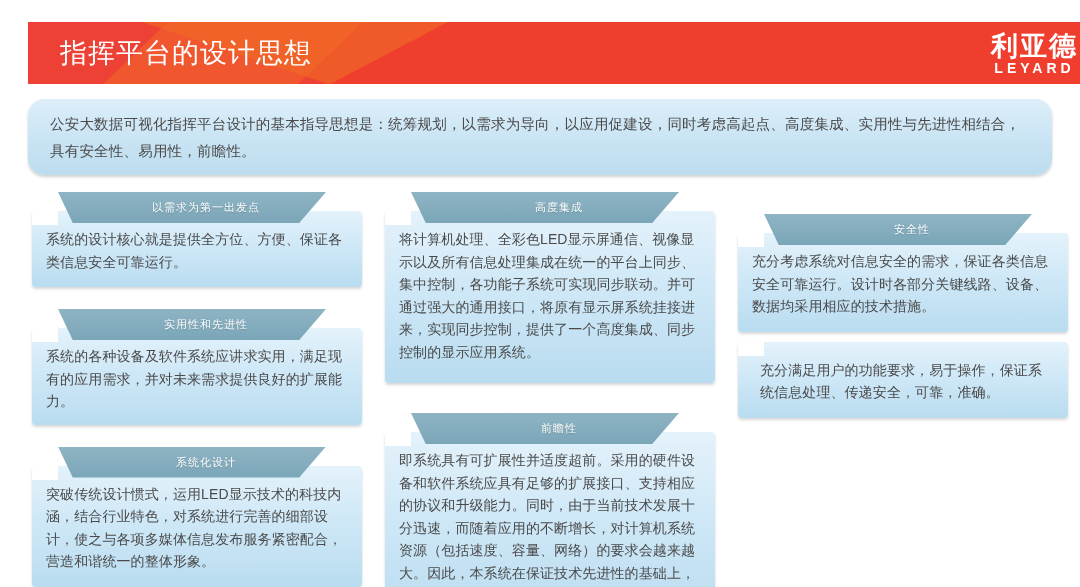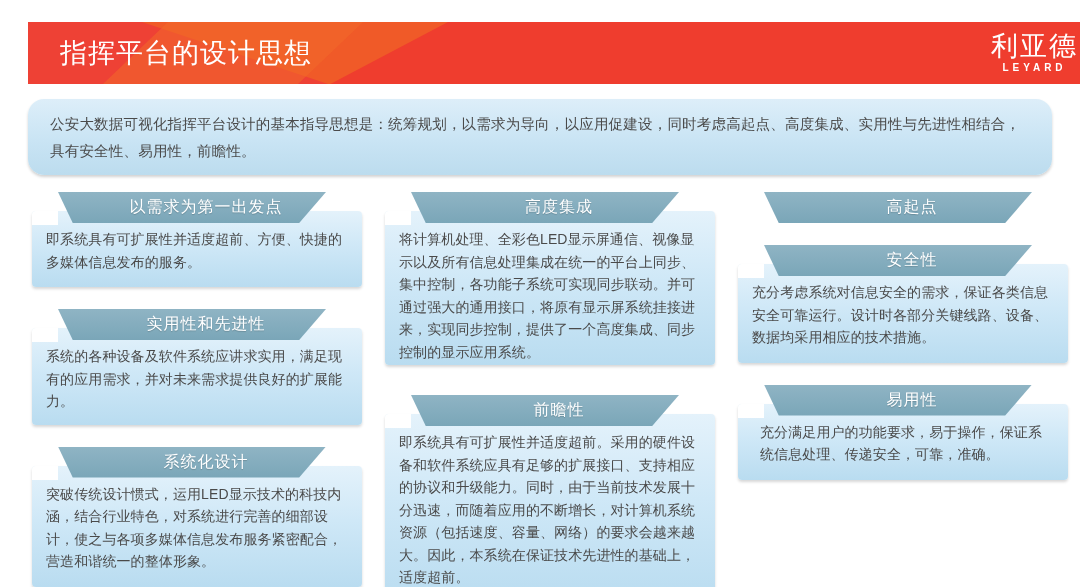--- a/index.html
+++ b/index.html
@@ -66,27 +66,27 @@
   .brand {
     position: absolute;
     right: 22px;
     top: 8px;
     z-index: 4;
     text-align: center;
     color: #ffffff;
   }
   .brand-cn {
     font-size: 27px;
-    font-weight: normal;
+    font-weight: bold;
     letter-spacing: 2px;
     line-height: 32px;
     white-space: nowrap;
   }
   .brand-en {
-    font-size: 10px;
+    font-size: 14px;
     letter-spacing: 4px;
     line-height: 12px;
     font-weight: bold;
     white-space: nowrap;
   }
 
   
   .intro-box {
     position: absolute;
     left: 28px;
@@ -127,21 +127,21 @@
     height: 31px;
     background: linear-gradient(180deg, #8fb4c4 0%, #7aa6b8 100%);
     clip-path: polygon(0 0, 100% 0, 90% 100%, 5.5% 100%);
     z-index: 3;
     display: flex;
     align-items: center;
     justify-content: center;
   }
   .card-ribbon-title {
     color: #ffffff;
-    font-size: 16px;
+    font-size: 11px;
     letter-spacing: 1px;
     text-shadow: 0 1px 1px rgba(0,0,0,.18);
     white-space: nowrap;
     transform: translateX(14px);
   }
   .card-body {
     position: relative;
     margin-top: -12px;
     width: 330px;
     background: linear-gradient(180deg, #e4f2fb 0%, #cfe8f7 45%, #b9dcf0 100%);
@@ -162,21 +162,21 @@
     color: #4a4a4a;
     font-size: 14px;
     line-height: 22.5px;
     letter-spacing: .1px;
   }
 
   
   .c-need     .card-body { padding-top: 17px; padding-bottom: 14px; }
   .c-practical .card-body { padding-top: 17px; }
   .c-system   .card-body { padding-top: 17px; padding-bottom: 14px; }
-  .c-integrate .card-body { padding-top: 17px; padding-bottom: 2px; }
+  .c-integrate .card-body { padding-top: 17px; padding-bottom: 20px; }
   .c-forward  .card-body { padding-top: 17px; padding-bottom: 14px; }
   .c-highpoint .card-body { padding-top: 17px; padding-bottom: 14px; }
   .c-security .card-body { padding-top: 17px; padding-bottom: 14px; }
   .c-usable   .card-body { padding-top: 17px; padding-bottom: 14px; padding-left: 22px; }
 
   .col-1 .c-need      { margin-bottom: 22px; }
   .col-1 .c-practical { margin-bottom: 22px; }
   .col-2 .c-integrate { margin-bottom: 30px; }
   .col-3 .c-highpoint { margin-bottom: 22px; }
   .col-3 .c-security  { margin-bottom: 22px; }
@@ -201,21 +201,21 @@
     <div class="intro-text">公安大数据可视化指挥平台设计的基本指导思想是：统筹规划，以需求为导向，以应用促建设，同时考虑高起点、高度集成、实用性与先进性相结合，具有安全性、易用性，前瞻性。</div>
   </div>
 
   <div class="col col-1">
 
     <div class="card c-need">
       <div class="card-ribbon">
         <span class="card-ribbon-title">以需求为第一出发点</span>
       </div>
       <div class="card-body notch">
-        <div class="card-text">即系统具有可扩展性并适度超前、方便、快捷的多媒体信息发布的服务。</div>
+        <div class="card-text">系统的设计核心就是提供全方位、方便、保证各类信息安全可靠运行。</div>
       </div>
     </div>
 
     <div class="card c-practical">
       <div class="card-ribbon">
         <span class="card-ribbon-title">实用性和先进性</span>
       </div>
       <div class="card-body notch">
         <div class="card-text">系统的各种设备及软件系统应讲求实用，满足现有的应用需求，并对未来需求提供良好的扩展能力。</div>
       </div>
@@ -250,38 +250,32 @@
       <div class="card-body notch">
         <div class="card-text">即系统具有可扩展性并适度超前。采用的硬件设备和软件系统应具有足够的扩展接口、支持相应的协议和升级能力。同时，由于当前技术发展十分迅速，而随着应用的不断增长，对计算机系统资源（包括速度、容量、网络）的要求会越来越大。因此，本系统在保证技术先进性的基础上，适度超前。</div>
       </div>
     </div>
 
   </div>
 
   <div class="col col-3">
 
     <div class="card c-highpoint">
-      <div class="card-ribbon">
-        <span class="card-ribbon-title">高起点</span>
-      </div>
     </div>
 
     <div class="card c-security">
       <div class="card-ribbon">
         <span class="card-ribbon-title">安全性</span>
       </div>
       <div class="card-body notch">
         <div class="card-text">充分考虑系统对信息安全的需求，保证各类信息安全可靠运行。设计时各部分关键线路、设备、数据均采用相应的技术措施。</div>
       </div>
     </div>
 
     <div class="card c-usable">
-      <div class="card-ribbon">
-        <span class="card-ribbon-title">易用性</span>
-      </div>
       <div class="card-body notch">
         <div class="card-text">充分满足用户的功能要求，易于操作，保证系统信息处理、传递安全，可靠，准确。</div>
       </div>
     </div>
 
   </div>
 
 </div>
 
 </body></html>

